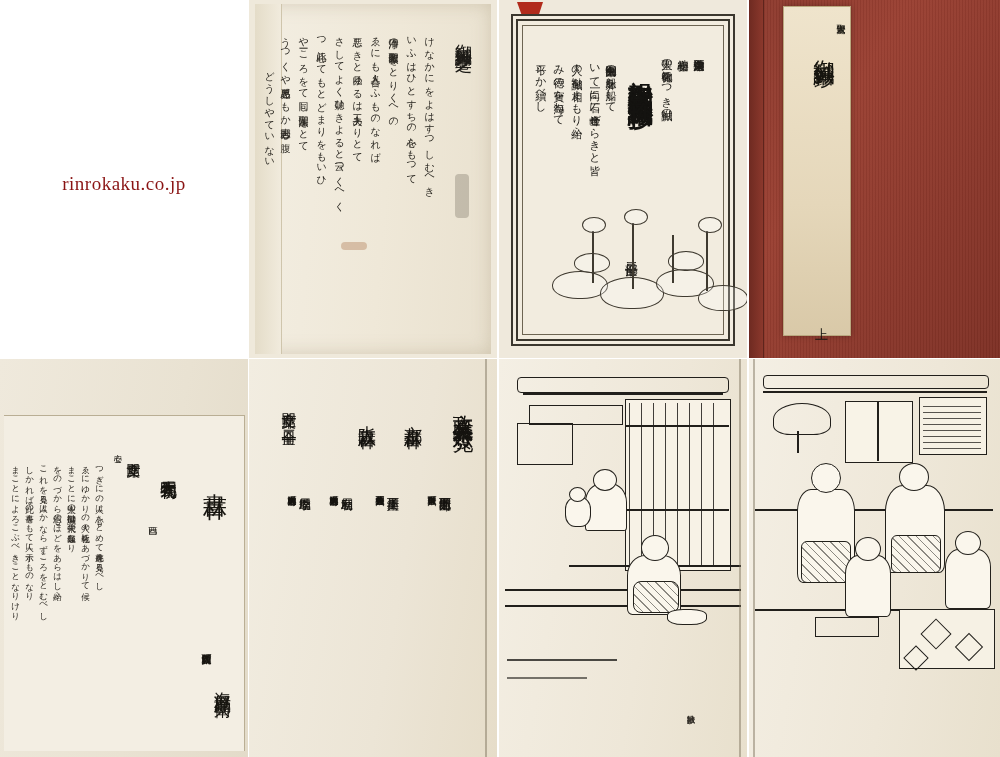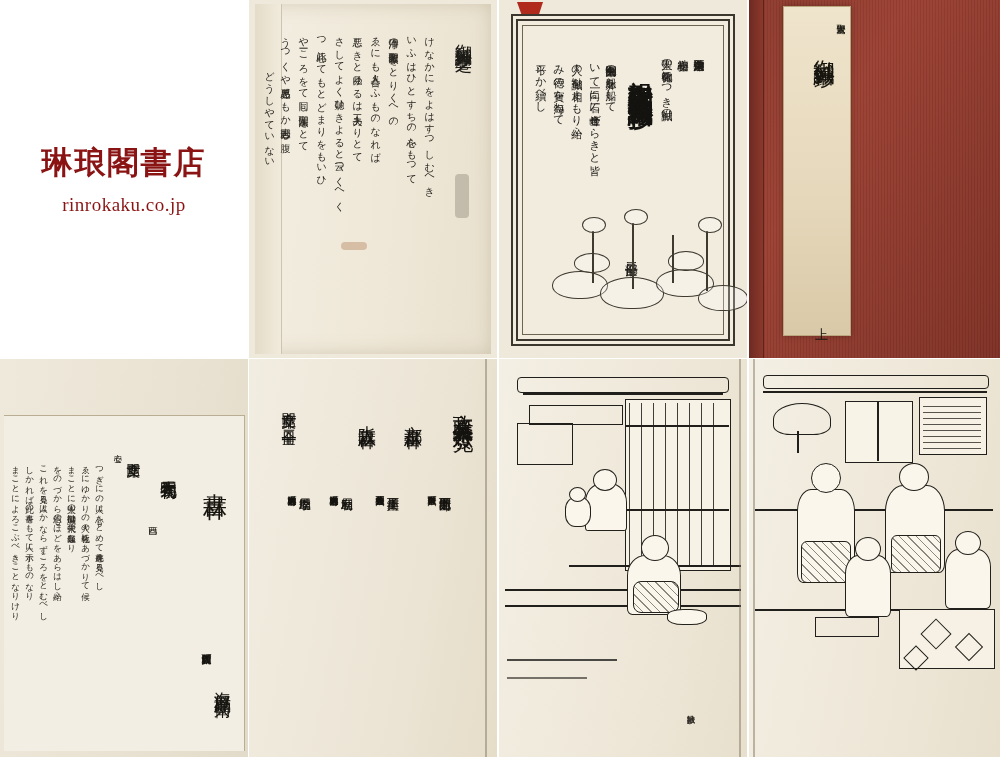--- a/index.html
+++ b/index.html
@@ -245,21 +245,20 @@
     top: 0; bottom: 0; width: 2px;
     background: rgba(120,108,86,.45);
   }
 </style>
 </head>
 <body>
 
 <div id="page">
 
   <div class="cell logo-cell">
-    <div class="logo-jp">琳琅閣書店</div>
     <div class="logo-romaji">rinrokaku.co.jp</div>
   </div>
 
   <div class="cell cell-ms">
     <div class="photo">
       <div class="ms-sheet">
         <div class="ms-edge"></div>
 
         <div class="vtext ms-title">御勧誡繪鈔巻之二</div>
 

